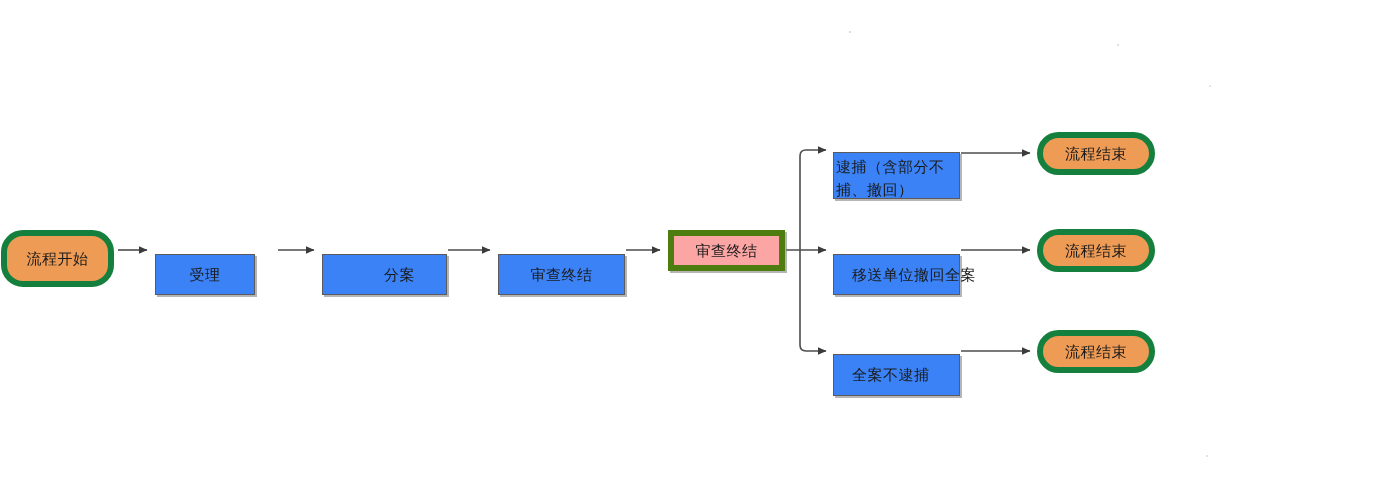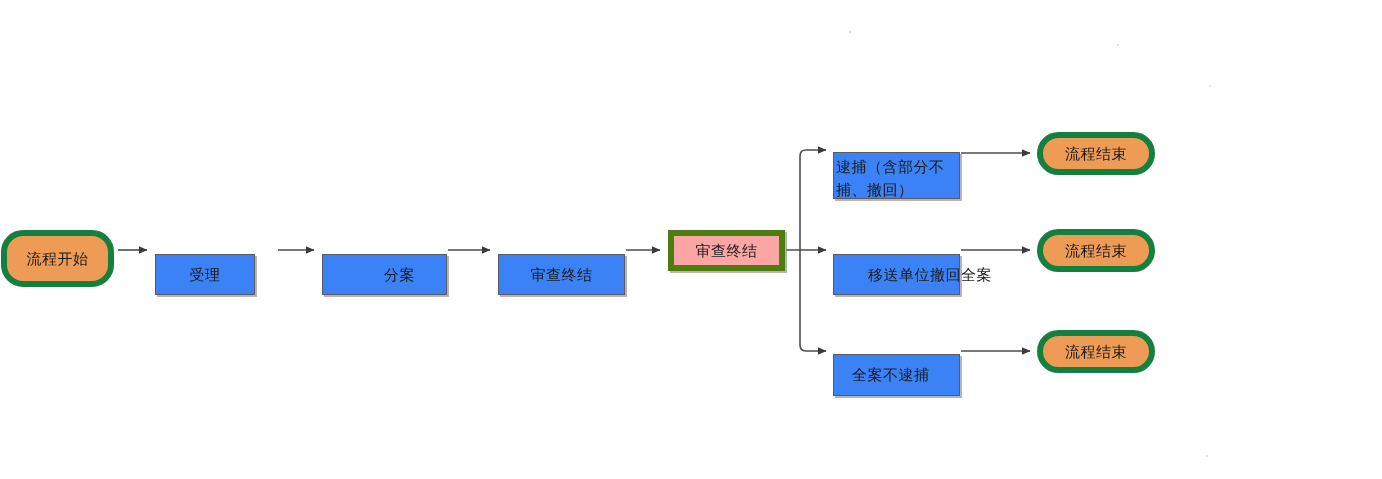--- a/index.html
+++ b/index.html
@@ -75,21 +75,21 @@
     overflow: visible;
   }
   .node-branch .branch-text {
     display: block;
     width: 146px;
   }
 
   .node-branch-center {
     justify-content: flex-start;
     align-items: center;
-    padding-left: 34px;
+    padding-left: 18px;
   }
 
   .artifact {
     position: absolute;
     width: 2px;
     height: 2px;
     opacity: 0.35;
   }
 </style>
 </head>

